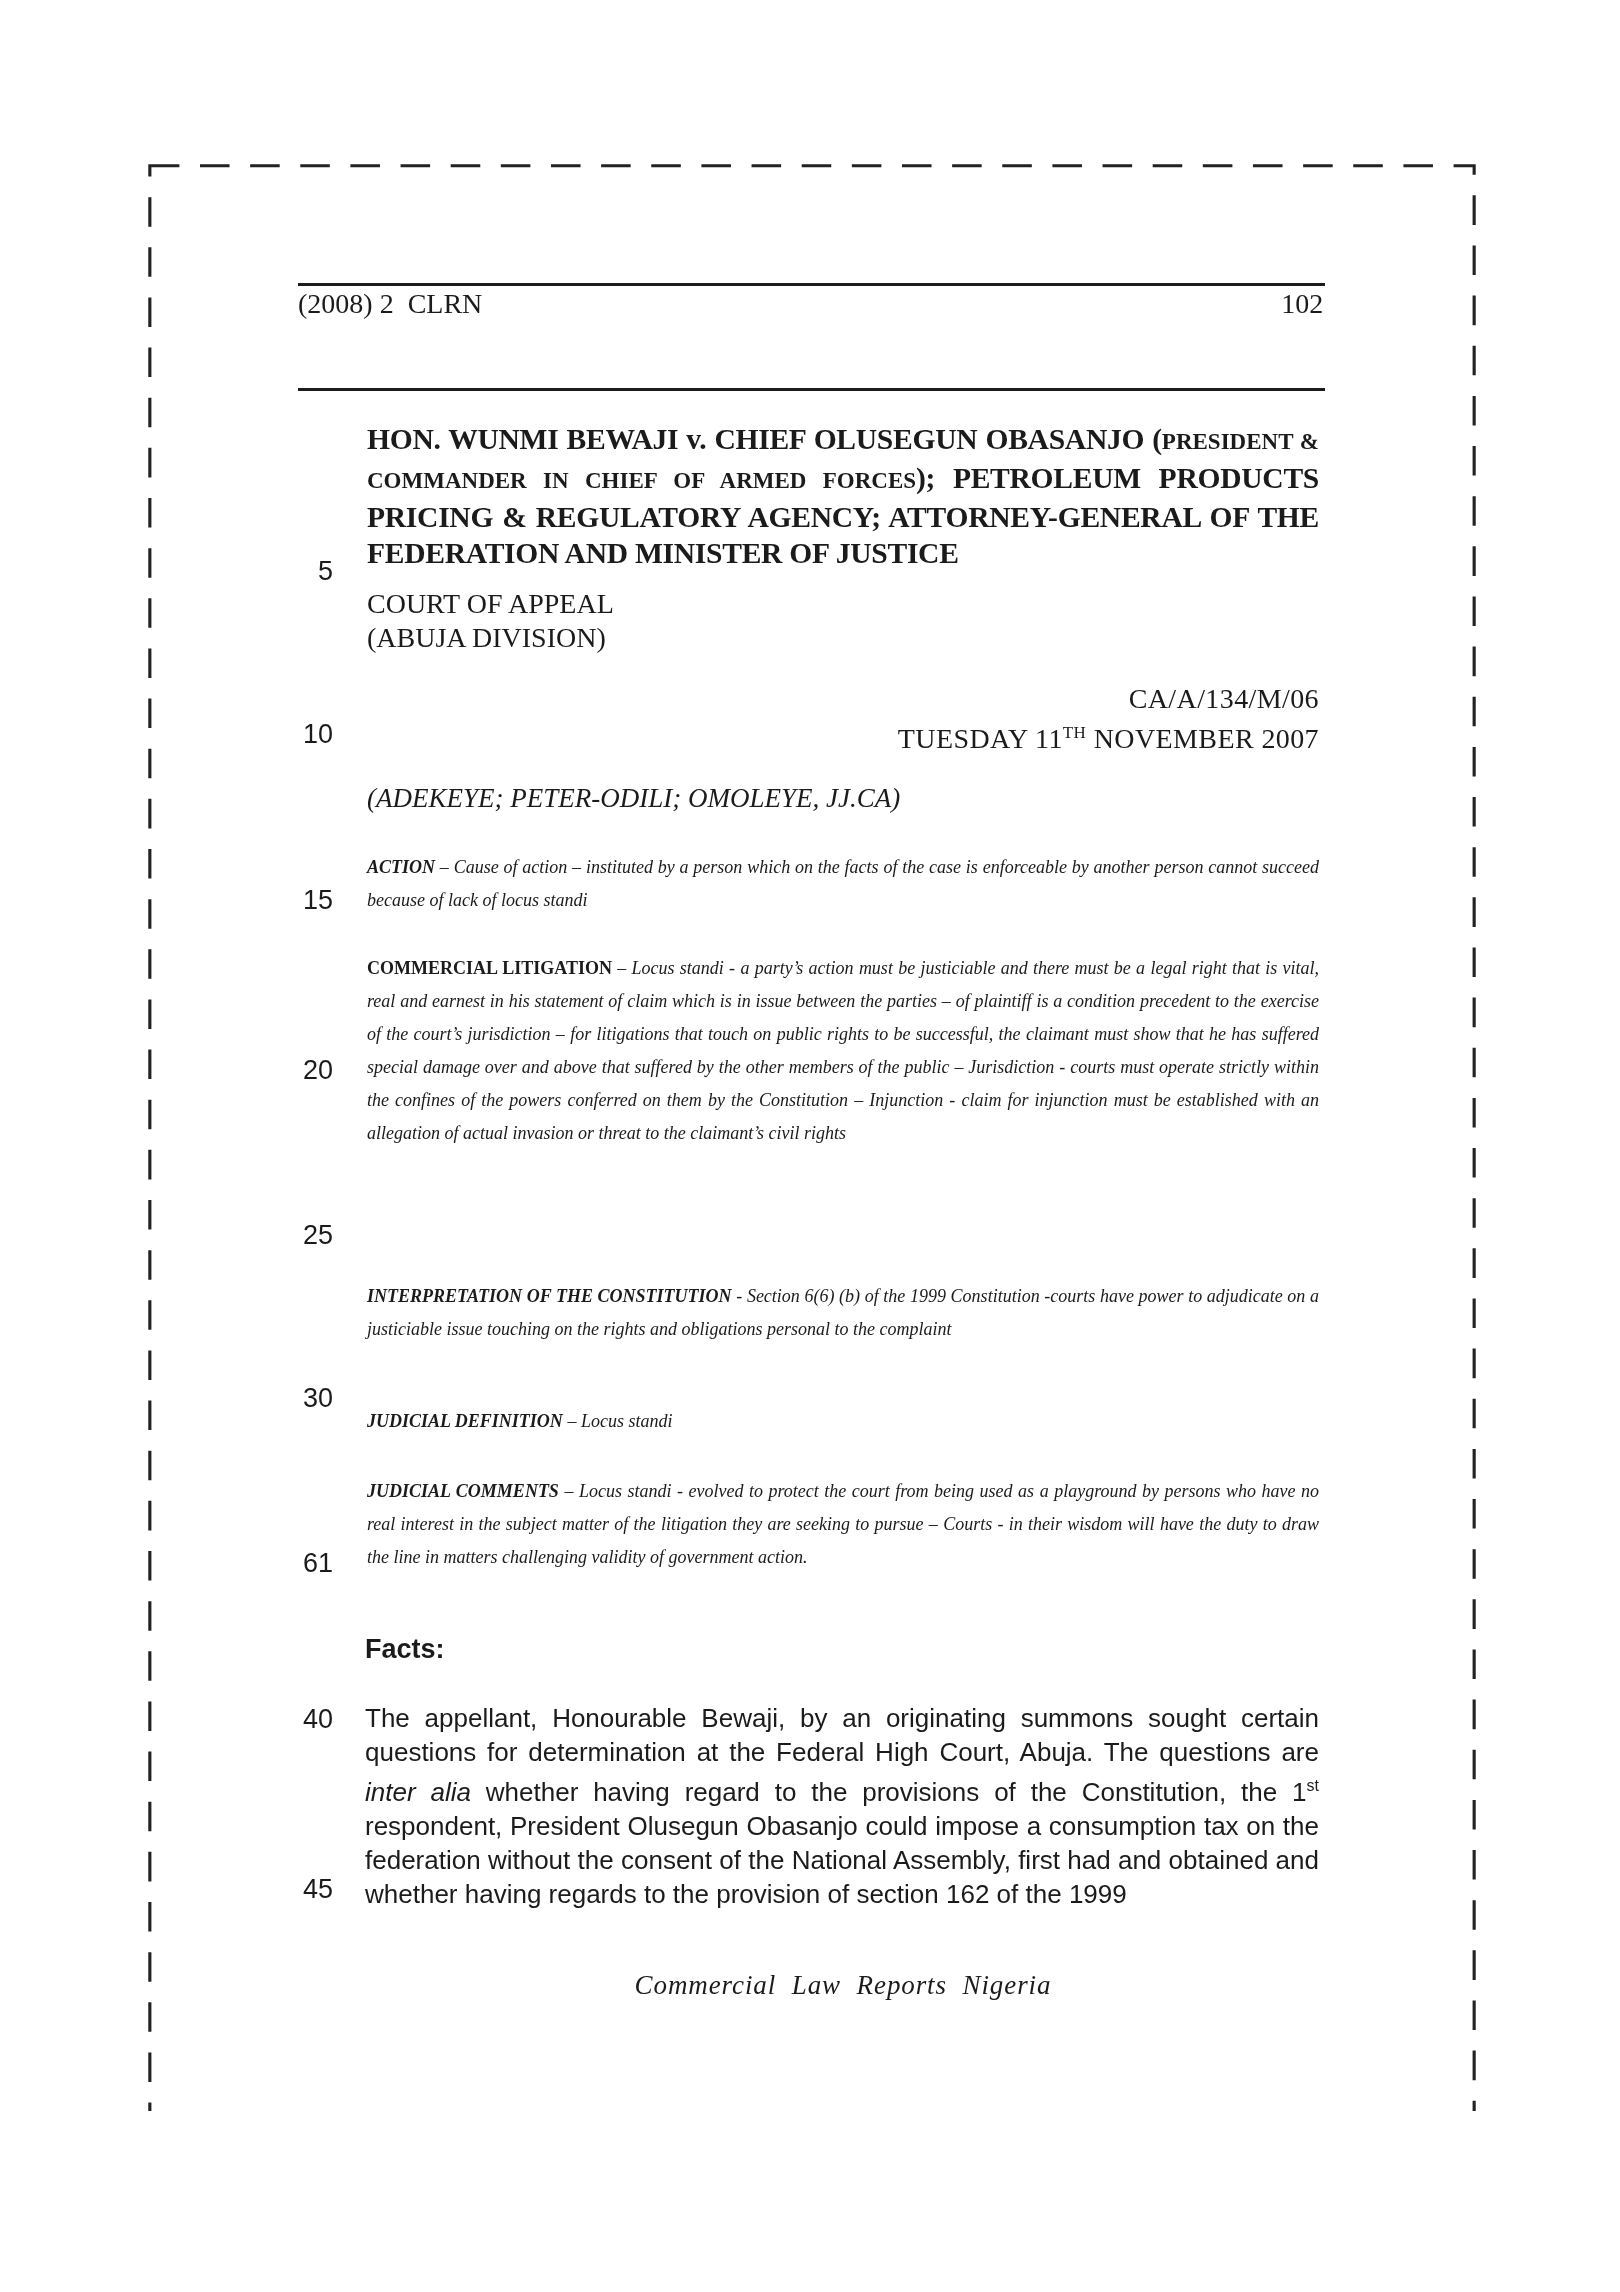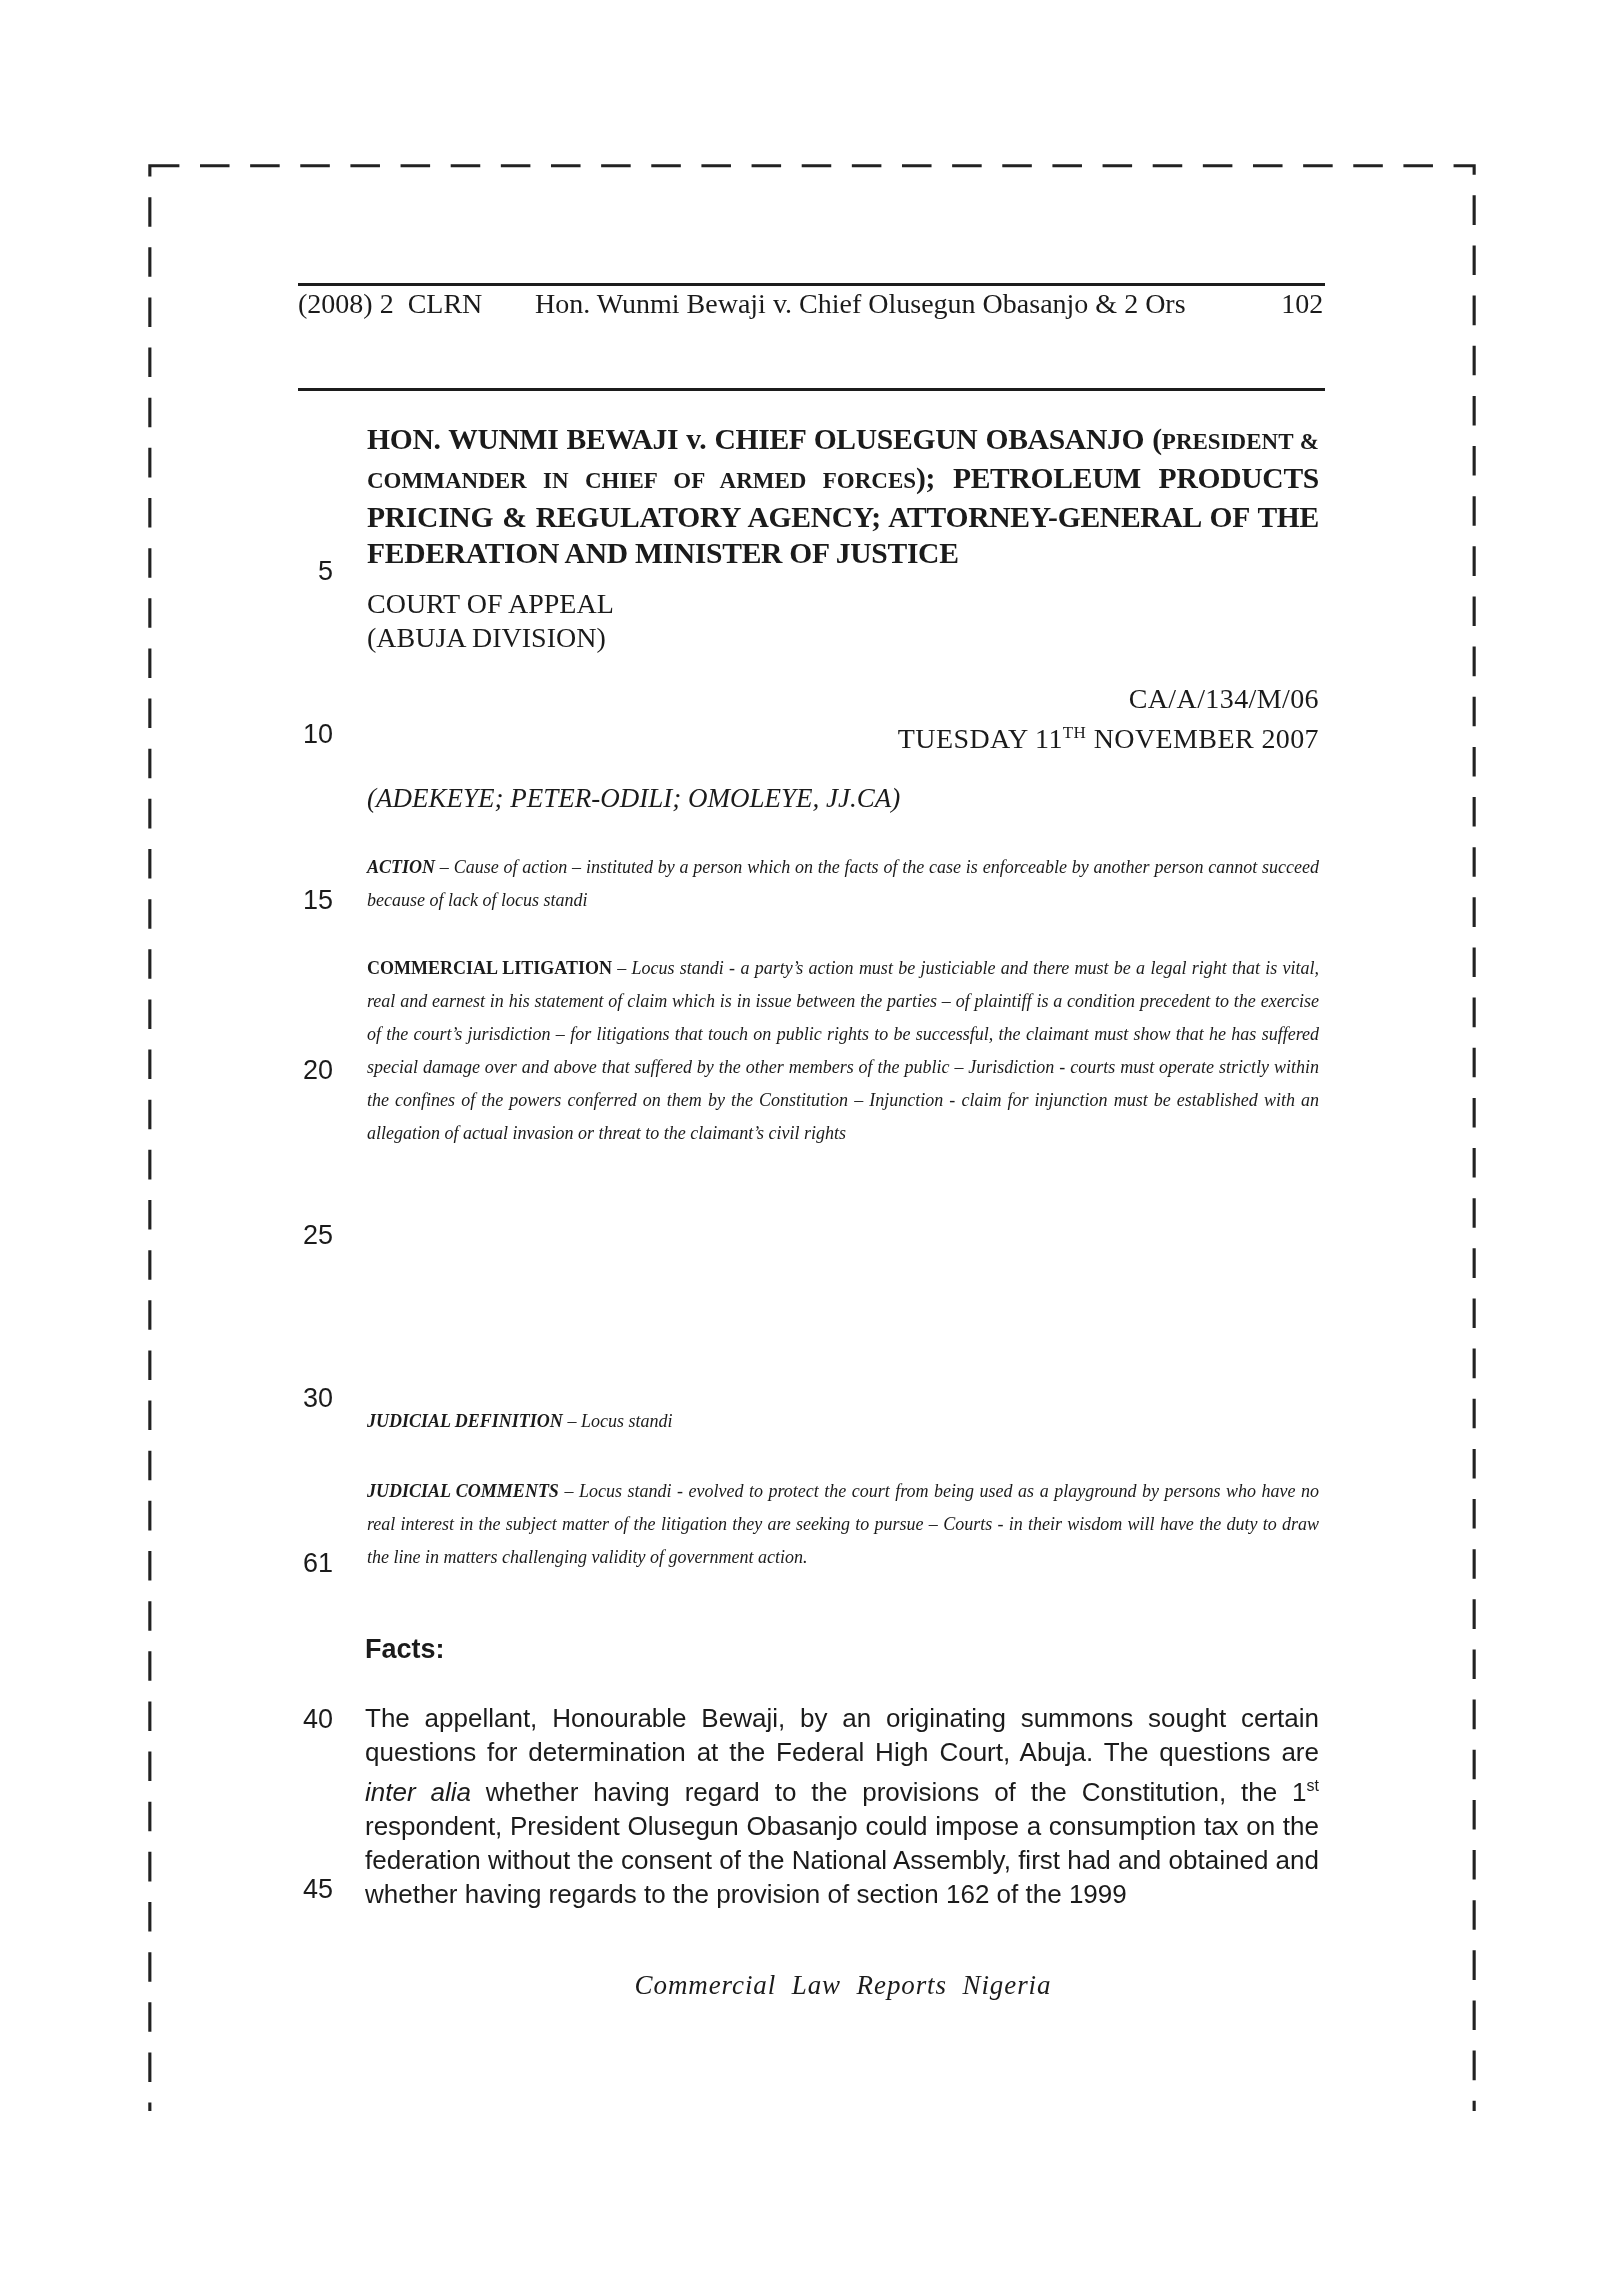--- a/index.html
+++ b/index.html
@@ -83,21 +83,20 @@
 <div class="page">
 
   <svg class="border-svg" width="1328" height="1969" viewBox="0 0 1483 2199">
     <rect x="2" y="2" width="1479" height="2195" fill="none" stroke="#222222" stroke-width="3.5" stroke-dasharray="33 23"></rect>
   </svg>
 
   <div class="rule rule1"></div>
 
   <div class="header-row">
     <span class="cite">(2008) 2  CLRN</span>
-    <span class="case">Hon. Wunmi Bewaji v. Chief Olusegun Obasanjo &amp; 2 Ors</span>
     <span class="pageno">102</span>
   </div>
 
 
   <div class="rule rule2"></div>
 
   <div class="case-title">
     <span>HON. WUNMI BEWAJI v. CHIEF OLUSEGUN OBASANJO (</span><span class="smallcaps">PRESIDENT &amp; COMMANDER IN CHIEF OF ARMED FORCES</span><span>); PETROLEUM PRODUCTS PRICING &amp; REGULATORY AGENCY; ATTORNEY-GENERAL OF THE FEDERATION AND MINISTER OF JUSTICE</span>
   </div>
 
@@ -110,20 +109,21 @@
     <div>CA/A/134/M/06</div>
     <div><span>TUESDAY 11</span><sup>TH</sup><span> NOVEMBER 2007</span></div>
   </div>
 
   <div class="coram">(ADEKEYE; PETER-ODILI; OMOLEYE, JJ.CA)</div>
 
   <p class="cw" style="top:851px;"><span class="cw-head">ACTION</span><span> – Cause of action – instituted by a person which on the facts of the case is enforceable by another person cannot succeed because of lack of locus standi</span></p>
 
   <p class="cw" style="top:952px;"><span class="cw-head upright">COMMERCIAL LITIGATION</span><span> – Locus standi - a party’s action must be justiciable and there must be a legal right that is vital, real and earnest in his statement of claim which is in issue between the parties  – of plaintiff is a condition precedent to the exercise of the court’s jurisdiction  – for litigations that touch on public rights to be successful, the claimant must show that he has suffered special damage over and above that suffered by the other members of the public – Jurisdiction - courts must operate strictly within the confines of the powers conferred on them by the Constitution – Injunction - claim for injunction must be established with an allegation of actual invasion or threat to the claimant’s civil rights</span></p>
 
+  <p class="cw" style="top:1280px;"><span class="cw-head">INTERPRETATION OF THE CONSTITUTION</span><span> - Section 6(6) (b) of the 1999 Constitution -courts have power to adjudicate on a justiciable issue touching on the rights and obligations personal to the complaint</span></p>
 
   <p class="cw" style="top:1475px;"><span class="cw-head">JUDICIAL COMMENTS</span><span> – Locus standi - evolved to protect the court from being used as a playground by persons who have no real interest in the subject matter of the litigation they are seeking to pursue – Courts - in their wisdom will have the duty to draw the line in matters challenging validity of government action.</span></p>
 
   <p class="cw" style="top:1405px;"><span class="cw-head">JUDICIAL DEFINITION</span><span> – Locus standi</span></p>
 
   <div class="facts-heading">Facts:</div>
 
   <p class="facts-para"><span>The appellant, Honourable Bewaji, by an originating summons sought certain questions for determination at the Federal High Court, Abuja. The questions are </span><i>inter alia</i><span> whether having regard to the provisions of the Constitution, the 1</span><sup>st</sup><span> respondent, President Olusegun Obasanjo could impose a consumption tax on the federation without the consent of the National Assembly, first had and obtained and whether having regards to the provision of section 162 of the 1999</span></p>
 
   <span class="line-no" style="top:556px;">5</span>

